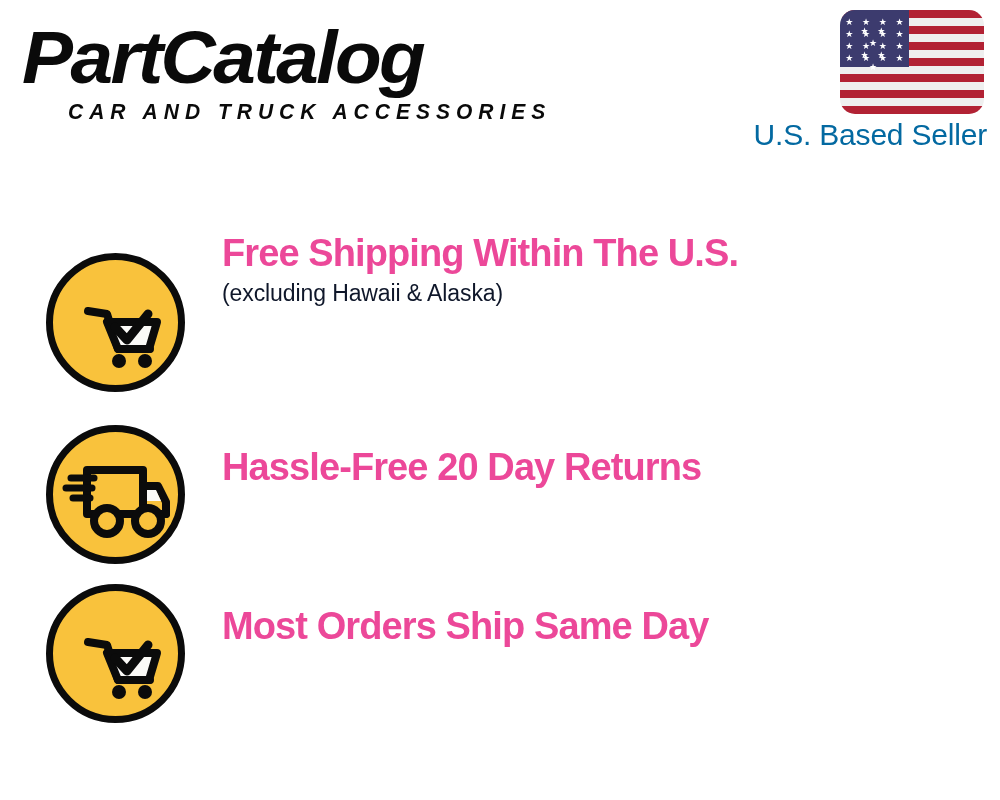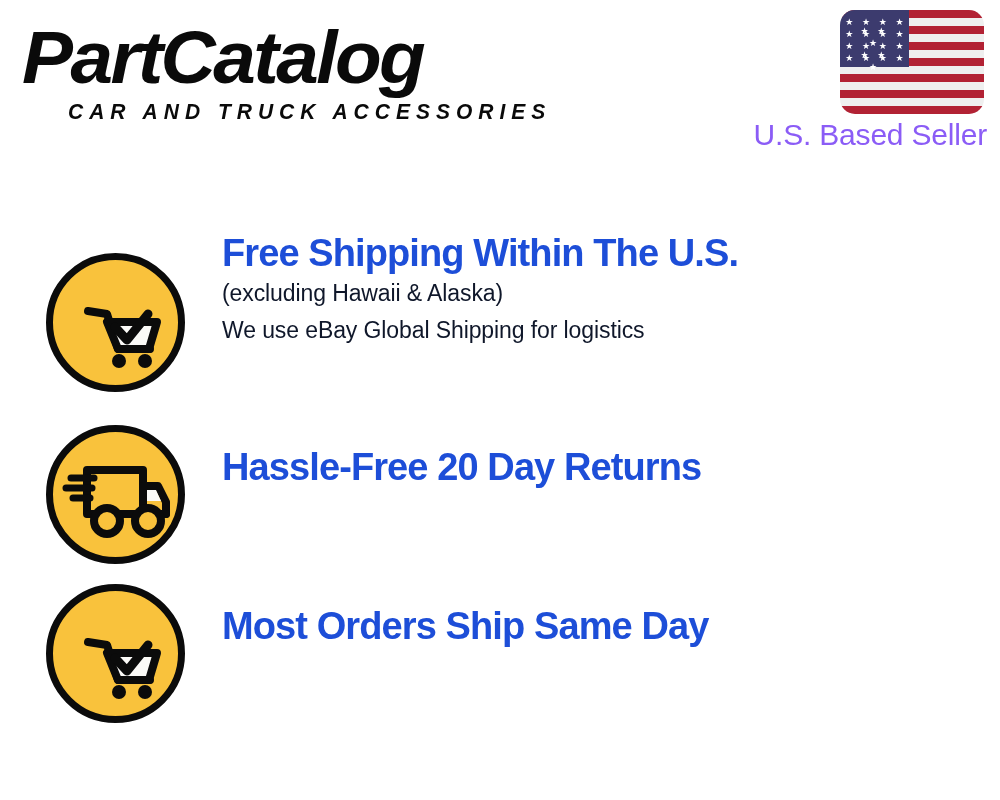--- a/index.html
+++ b/index.html
@@ -110,21 +110,21 @@
   }
   #us-seller-label {
     position: absolute;
     left: 0;
     top: 113px;
     width: 272px;
     text-align: right;
     font-size: 30px;
     line-height: 34px;
     font-weight: normal;
-    color: #8b5cf6;
+    color: #0369a1;
     letter-spacing: -0.2px;
     white-space: nowrap;
   }
 
   
   #features {
     position: absolute;
     left: 0;
     top: 230px;
     width: 1000px;
@@ -152,21 +152,21 @@
     width: 770px;
   }
   .feature-body.single { top: 42px; }
   .feature-body.multi  { top: 0px; }
 
   .feature-title {
     font-size: 38px;
     line-height: 47px;
     font-weight: bold;
     letter-spacing: -0.9px;
-    color: #1d4ed8;
+    color: #ec4899;
     white-space: nowrap;
   }
   .feature-sub {
     font-size: 23px;
     line-height: 33px;
     font-weight: normal;
     color: #0f172a;
     letter-spacing: -0.1px;
     white-space: nowrap;
   }
@@ -218,21 +218,20 @@
         <path d="M63 71 L113 71 L105 98 L74 98 Z" fill="#fbfaf7" stroke="#0b0b0b" stroke-width="8" stroke-linecap="round" stroke-linejoin="round"></path>
         <path d="M71 76 L83 89 L104 63" fill="none" stroke="#0b0b0b" stroke-width="9" stroke-linecap="round" stroke-linejoin="round"></path>
         <circle cx="75" cy="110" r="7" fill="#0b0b0b"></circle>
         <circle cx="101" cy="110" r="7" fill="#0b0b0b"></circle>
       </svg>
     </div>
     <div class="feature-body multi">
       <div class="feature-title">Free Shipping Within The U.S.</div>
       <div class="feature-sub">(excluding Hawaii &amp; Alaska)</div>
       <div class="gap-sm"></div>
-      <div class="feature-sub">We use eBay Global Shipping for logistics</div>
     </div>
   </div>
 
   <div class="feature-row" id="feature-row-1">
     <div class="feature-icon">
       <svg viewBox="0 0 143 143" width="143" height="143" aria-hidden="true">
         <circle cx="71.5" cy="71.5" r="66" fill="#f9c23c" stroke="#0b0b0b" stroke-width="7"></circle>
         <rect x="43" y="47" width="56" height="44" fill="none" stroke="#0b0b0b" stroke-width="8" stroke-linejoin="round"></rect>
         <path d="M99 63 L114 63 L122 79 L122 91 L99 91 Z" fill="none" stroke="#0b0b0b" stroke-width="8" stroke-linejoin="round"></path>
         <path d="M103 67 L112 67 L117 78 L103 78 Z" fill="#fbfaf7"></path>

